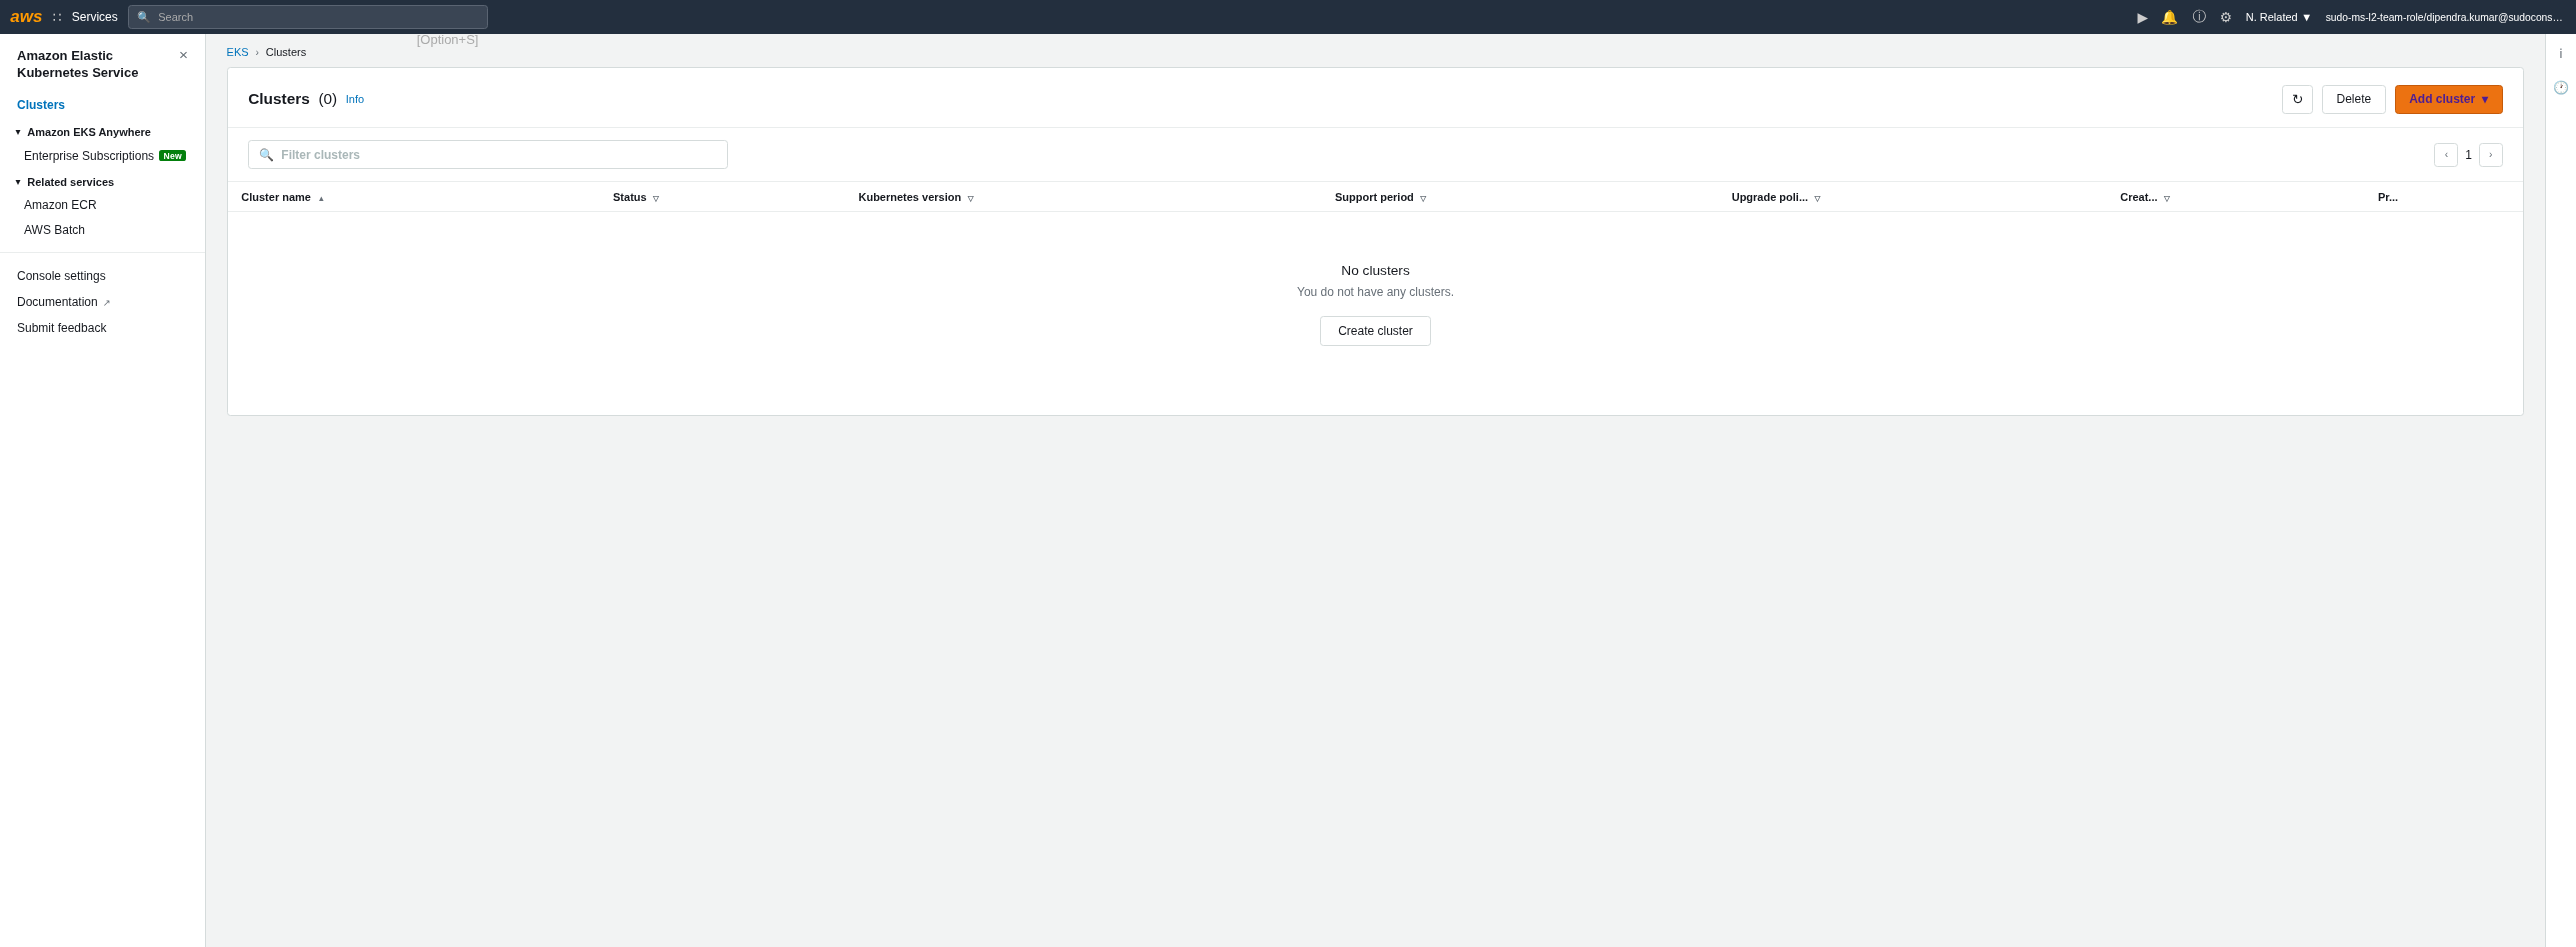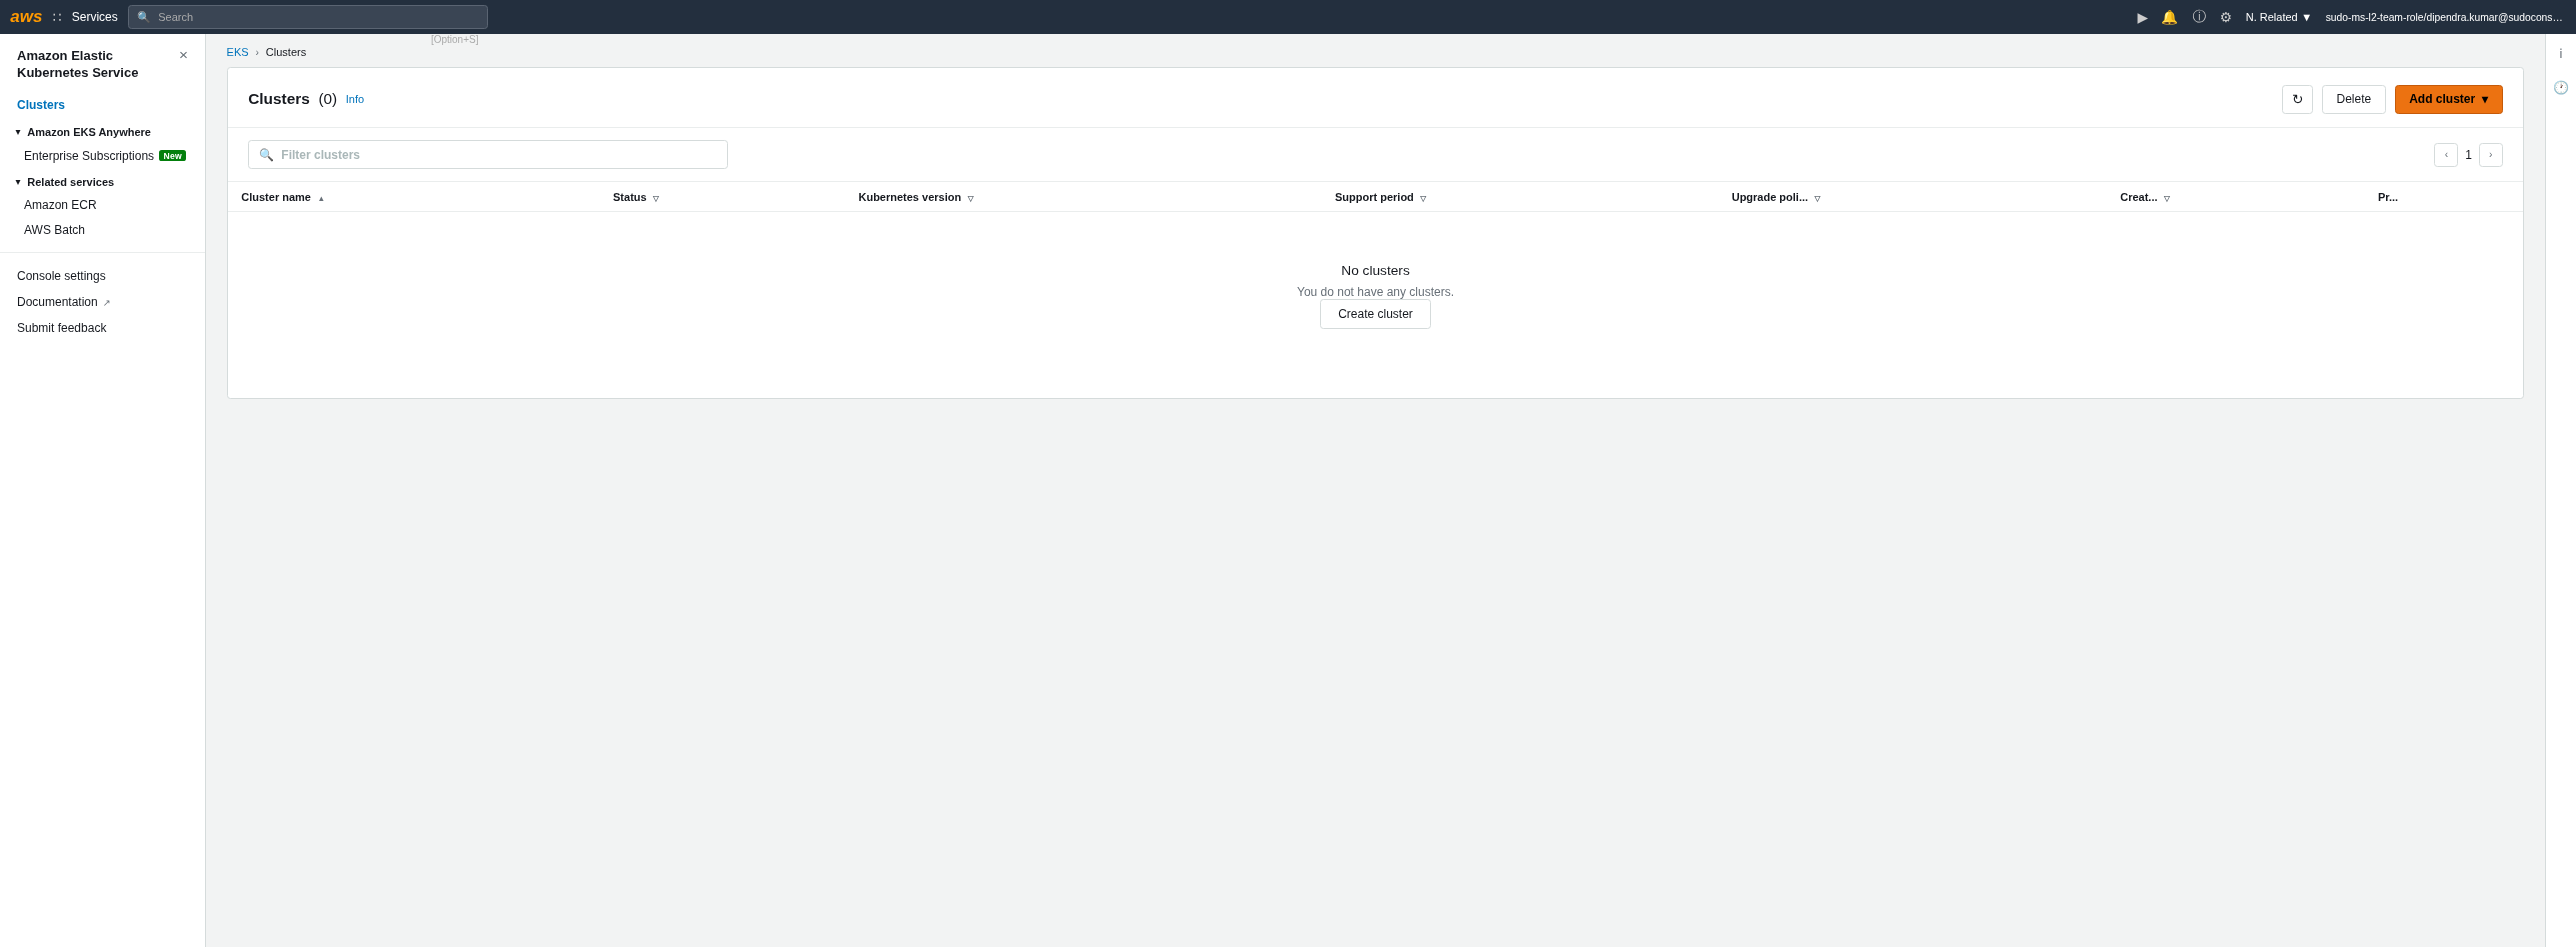--- a/index.html
+++ b/index.html
@@ -48,21 +48,21 @@
     }
     .search-bar input {
       background: transparent;
       border: none;
       outline: none;
       color: #fff;
       font-size: 11px;
       flex: 1;
     }
     .search-bar input::placeholder { color: #aaa; }
-    .search-shortcut { color: #aaa; font-size: 10px; white-space: nowrap; margin-top: 44px; }
+    .search-shortcut { color: #aaa; font-size: 13px; white-space: nowrap; margin-top: 44px; }
     .nav-right {
       display: flex;
       align-items: center;
       gap: 13.7px;
       margin-left: auto;
       color: #ccc;
     }
     .nav-icon { font-size: 13.7px; cursor: pointer; color: #ccc; }
     .nav-region {
       color: #fff;
@@ -223,21 +223,21 @@
       color: #16191f;
       height: 29px;
     }
     .btn-add-cluster {
       background: #ec7211;
       border: 0.9px solid #c55a09;
       border-radius: 3.4px;
       padding: 5.1px 13.7px;
       cursor: pointer;
       font-size: 12px;
-      color: #000000;
+      color: #4c1d95;
       font-weight: 700;
       height: 29px;
       display: flex;
       align-items: center;
       gap: 6.9px;
     }
 
     
     .filter-bar {
       padding: 12px 20.6px;
@@ -307,21 +307,21 @@
       padding: 51px 20.6px 69px;
       text-align: center;
       color: #687078;
     }
     .empty-title {
       font-size: 13.7px;
       font-weight: 400;
       color: #16191f;
       margin-bottom: 6.9px;
     }
-    .empty-subtitle { font-size: 12px; color: #687078; margin-bottom: 0; }
+    .empty-subtitle { font-size: 12px; color: #687078; margin-bottom: 17px; }
     .btn-create-cluster {
       background: #fff;
       border: 0.9px solid #d5dbdb;
       border-radius: 3.4px;
       padding: 6.9px 17px;
       cursor: pointer;
       font-size: 12px;
       color: #16191f;
     }
 

